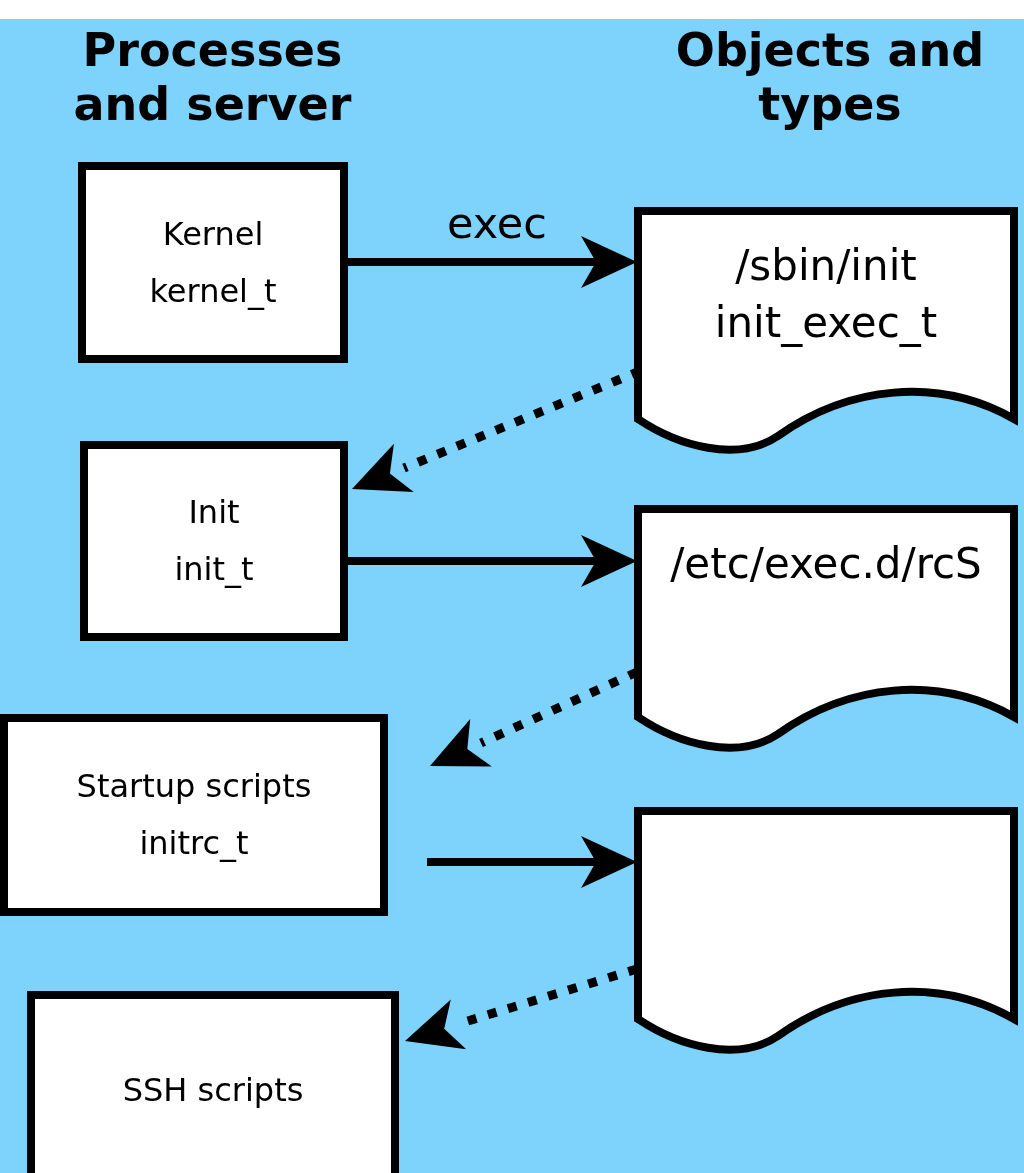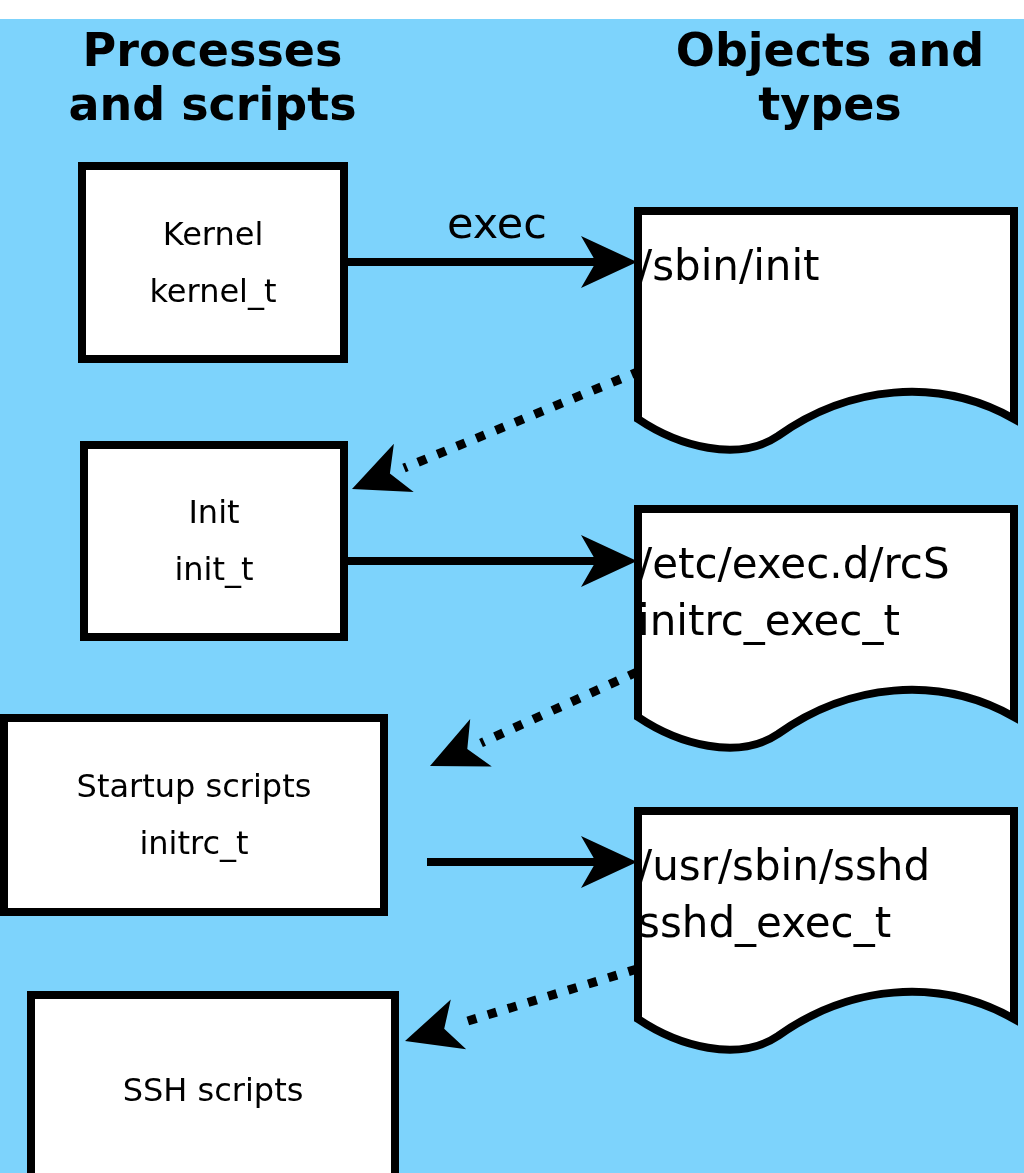--- a/index.html
+++ b/index.html
@@ -54,21 +54,21 @@
   .pbox.init    { left: 80px;  top: 422px; width: 268px; height: 200px; }
   .pbox.startup { left: 0px;   top: 695px; width: 388px; height: 202px; }
   .pbox.sshd    { left: 27px;  top: 972px; width: 372px; height: 199px; }
   .doc-label {
     position: absolute;
     left: 638px;
     width: 376px;
     padding-top: 26px;
     font-size: 42px;
     line-height: 57px;
-    text-align: left;
+    text-align: center;
     white-space: nowrap;
   }
   .doc-label.d1 { top: 192px; }
   .doc-label.d2 { top: 490px; }
   .doc-label.d3 { top: 792px; }
   .exec-label {
     position: absolute;
     left: 430px;
     top: 181px;
     width: 134px;
@@ -111,21 +111,21 @@
       <polygon points="430,747 470.2,700.1 467.3,730 491.8,747.5" fill="#000000"></polygon>
     </g>
     <g>
       <line x1="637" y1="950" x2="458" y2="1005" stroke="#000000" stroke-width="9" stroke-dasharray="9 12"></line>
       <polygon points="405,1022 450.8,980.6 444.2,1009.8 466.2,1030.2" fill="#000000"></polygon>
     </g>
   </svg>
 
   <div class="col-header left">
     <div>Processes</div>
-    <div>and scripts</div>
+    <div>and server</div>
   </div>
   <div class="col-header right">
     <div>Objects and</div>
     <div>types</div>
   </div>
 
   <div class="pbox kernel">
     <div>Kernel</div>
     <div>kernel_t</div>
   </div>
@@ -136,25 +136,21 @@
   <div class="pbox startup">
     <div>Startup scripts</div>
     <div>initrc_t</div>
   </div>
   <div class="pbox sshd">
     <div>SSH scripts</div>
   </div>
 
   <div class="doc-label d1">
     <div>/sbin/init</div>
+    <div>init_exec_t</div>
   </div>
   <div class="doc-label d2">
     <div>/etc/exec.d/rcS</div>
-    <div>initrc_exec_t</div>
-  </div>
-  <div class="doc-label d3">
-    <div>/usr/sbin/sshd</div>
-    <div>sshd_exec_t</div>
   </div>
 
   <div class="exec-label">exec</div>
 
 </div>
 
 </body></html>

